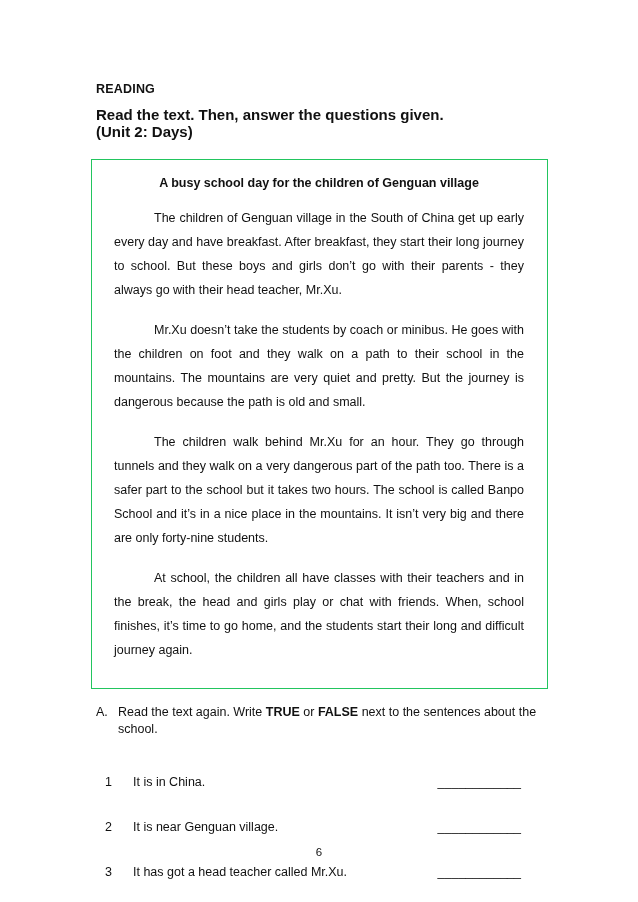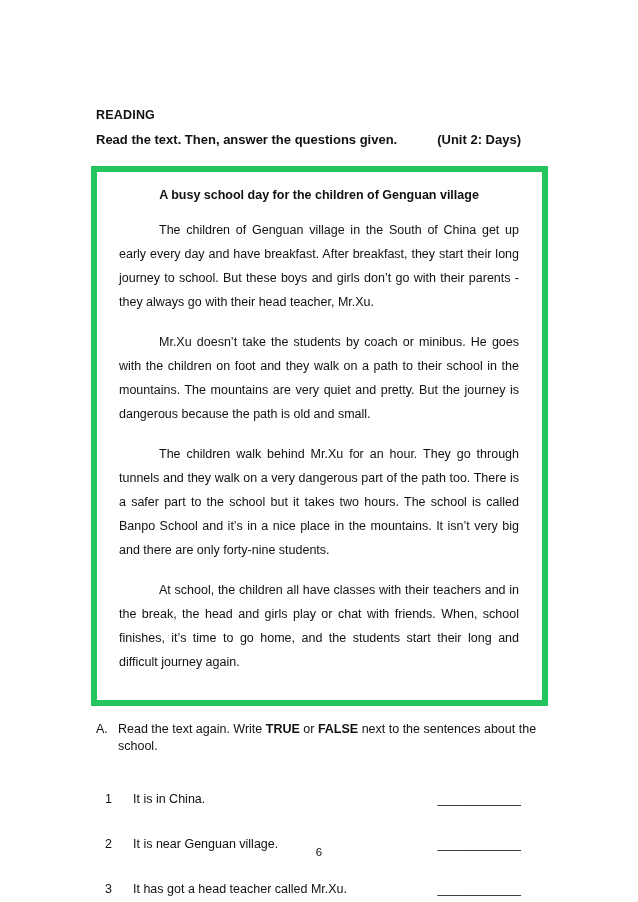--- a/index.html
+++ b/index.html
@@ -7,41 +7,42 @@
     width: 638px;
     height: 902px;
     background: #ffffff;
     font-family: "Liberation Sans", "DejaVu Sans", sans-serif;
     color: #111111;
   }
   .page {
     position: relative;
     width: 638px;
     height: 902px;
-    padding: 108px 96px 0 96px;
+    padding: 82px 96px 0 96px;
     box-sizing: border-box;
     overflow: hidden;
     background: #ffffff;
   }
   .section-title {
     font-size: 12.5px;
     font-weight: bold;
     letter-spacing: 0.2px;
   }
   .instruction-row {
     display: flex;
     justify-content: space-between;
     align-items: baseline;
     margin-top: 10px;
     padding-right: 21px;
-    font-size: 13px;
+    font-size: 15px;
     font-weight: bold;
+    flex-direction: column;
   }
   .passage-box {
-    border: 6px solid #22c55e;
+    border: 1px solid #22c55e;
     margin: 19px -6px 0 -5px;
     padding: 14px 7px 10px 6px;
   }
   .passage-title {
     text-align: center;
     font-weight: bold;
     font-size: 12.5px;
     margin: 2px 0 16px 0;
   }
   .passage-para {

